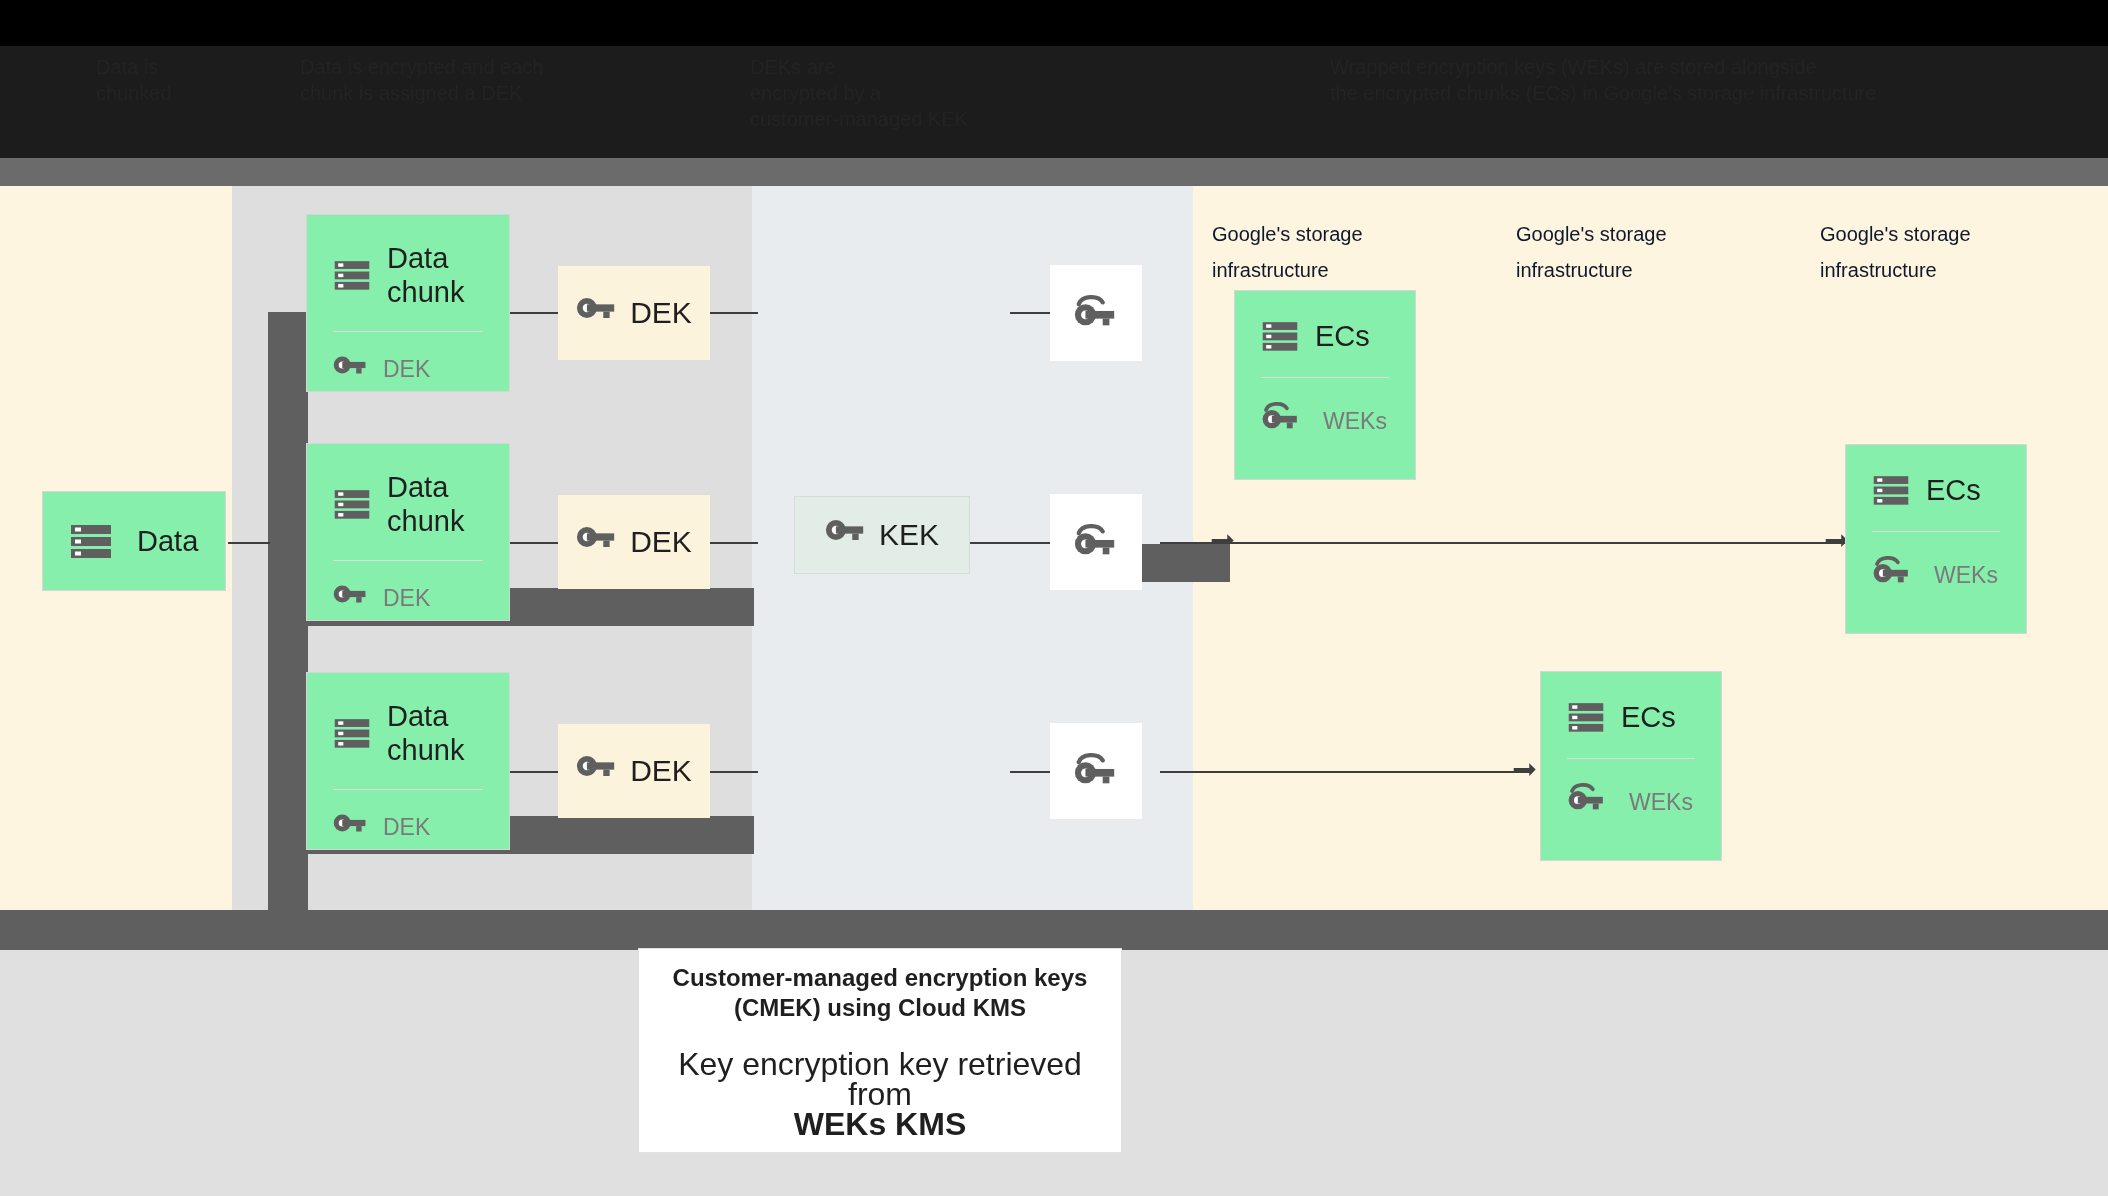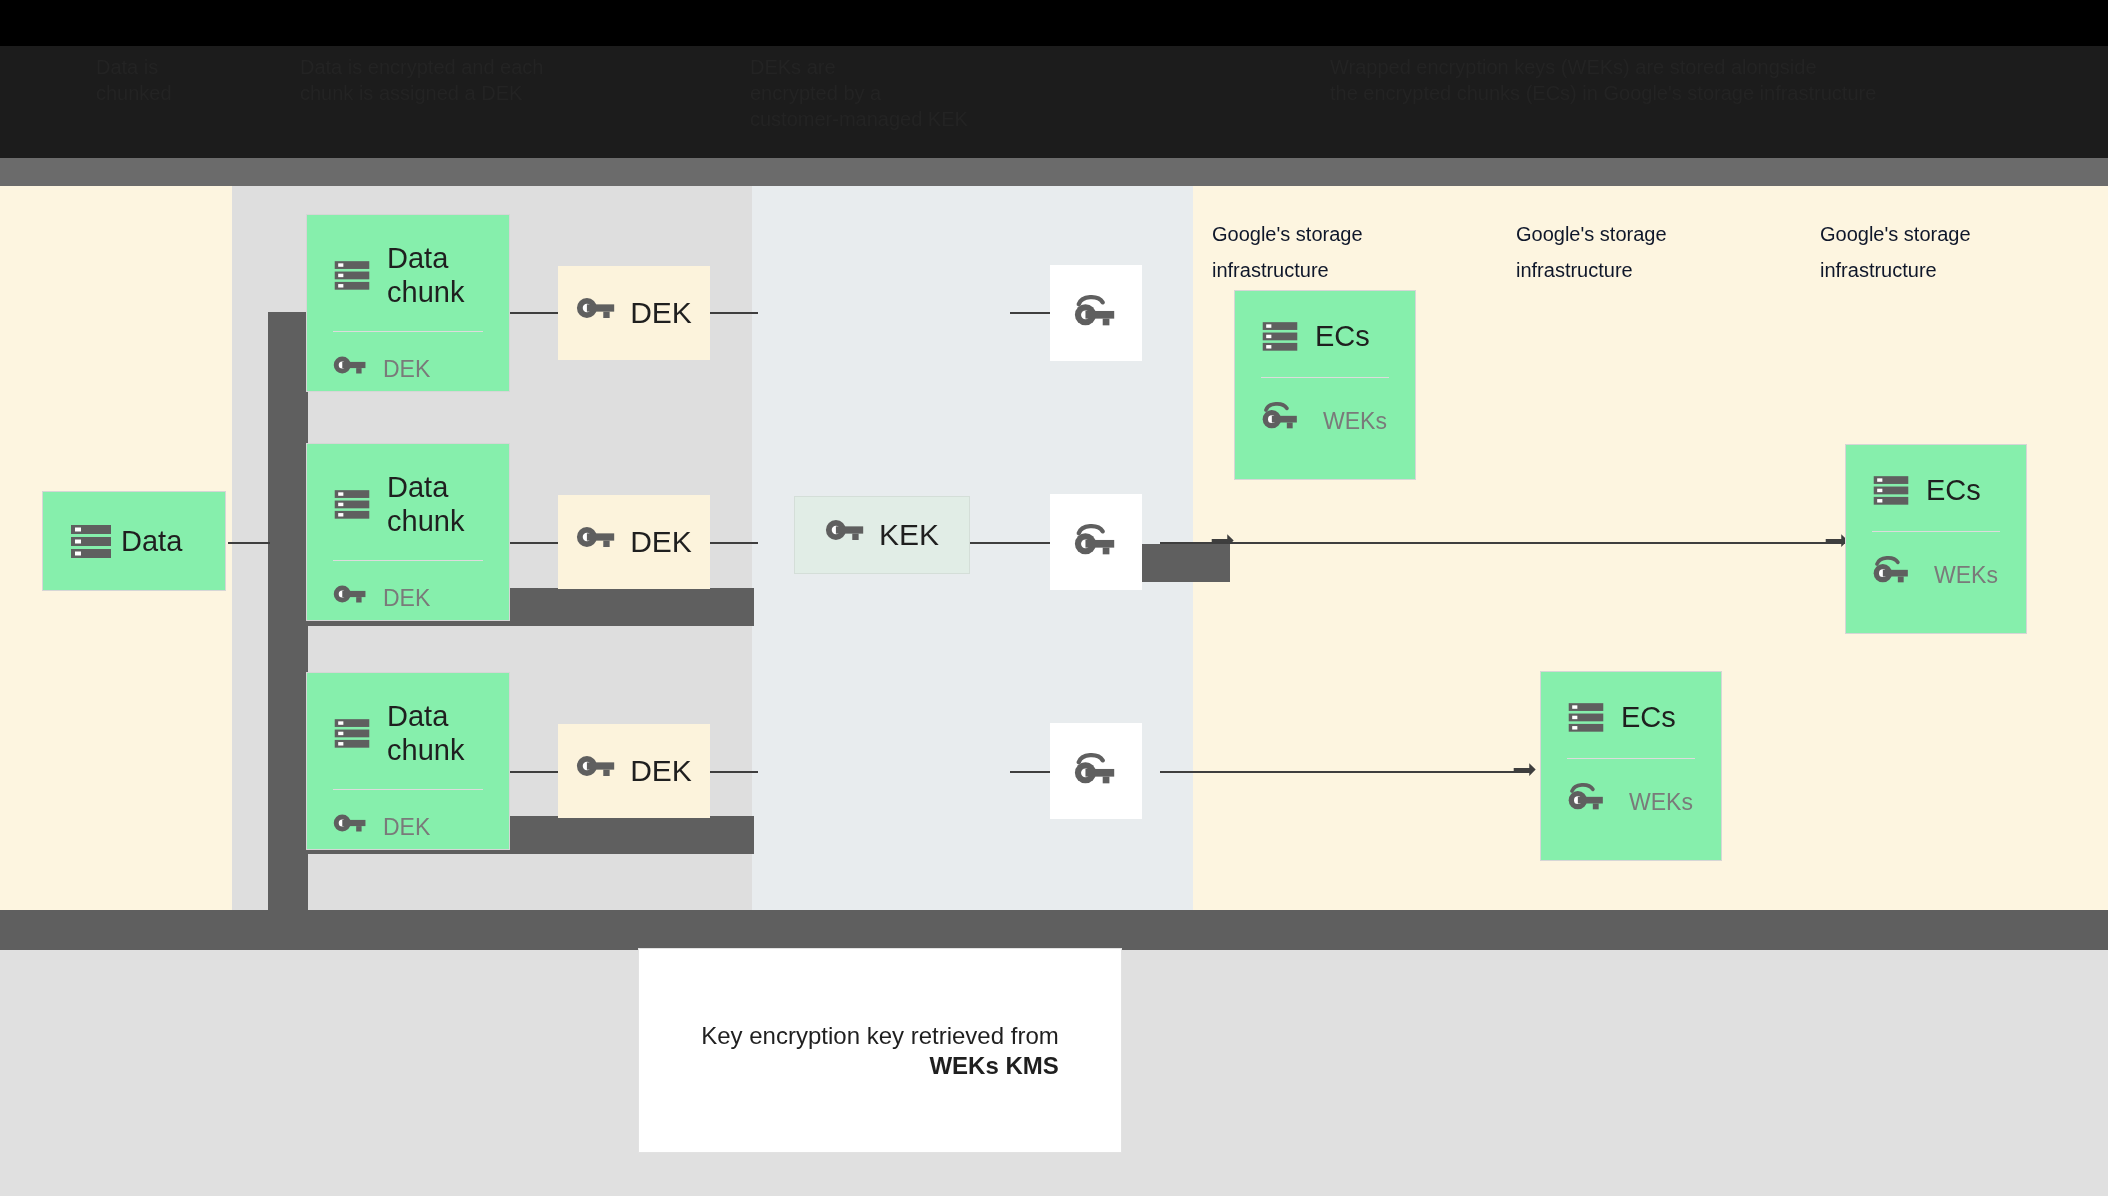--- a/index.html
+++ b/index.html
@@ -113,21 +113,21 @@
   .caption-card {
     position: absolute; left: 638px; top: 948px; width: 484px; height: 205px;
     background: #ffffff; border: 1px solid #e2e2e2;
     display: flex; flex-direction: column; align-items: center; justify-content: center;
     padding: 18px 26px; gap: 26px;
   }
   .caption-strong {
     font-size: 24px; font-weight: bold; color: #1f1f1f; text-align: center; line-height: 30px;
   }
   .caption-normal {
-    font-size: 24px; color: #1f1f1f; text-align: right; line-height: 30px;
+    font-size: 32px; color: #1f1f1f; text-align: center; line-height: 30px;
   }
   .caption-normal b { font-weight: bold; }
 
   
   .ico-db  { width: 44px; height: 44px; flex: 0 0 44px; }
   .ico-db-sm { width: 38px; height: 38px; flex: 0 0 38px; }
   .ico-key { width: 40px; height: 40px; flex: 0 0 40px; }
   .ico-key-sm { width: 34px; height: 34px; flex: 0 0 34px; }
   .ico-wkey { width: 46px; height: 46px; flex: 0 0 46px; }
 </style>
@@ -179,21 +179,21 @@
 
     <div class="line" style="left:1160px; top:356px; width:690px;"></div>
     <div class="line" style="left:1160px; top:585px; width:370px;"></div>
 
     <div class="arrow-chev" style="left:1210px; top:339px;">➞</div>
     <div class="arrow-chev" style="left:1824px; top:339px;">➞</div>
     <div class="arrow-chev" style="left:1512px; top:568px;">➞</div>
 
     <div class="bar bar-arrow"></div>
 
-    <div class="card" style="left:42px; top:305px; width:184px; height:100px; display:flex; align-items:center; padding-left:26px; gap:8px;">
+    <div class="card" style="left:42px; top:305px; width:184px; height:100px; display:flex; align-items:center; padding-left:26px; gap:24px;">
       <span class="ico-db">
         <svg viewBox="0 0 44 44" width="44" height="44" aria-hidden="true">
           <rect x="2" y="6" width="40" height="9" fill="#5f5f5f"></rect>
             <rect x="6" y="8.5" width="6" height="4" fill="#fff"></rect>
           <rect x="2" y="18" width="40" height="9" fill="#5f5f5f"></rect>
             <rect x="6" y="20.5" width="6" height="4" fill="#fff"></rect>
           <rect x="2" y="30" width="40" height="9" fill="#5f5f5f"></rect>
             <rect x="6" y="32.5" width="6" height="4" fill="#fff"></rect>
         </svg>
       </span>
@@ -461,20 +461,22 @@
         <span class="card-sub">WEKs</span>
       </div>
     </div>
 
   </div>
 
   <div class="bottom-sep"></div>
   <div class="bottom-area"></div>
 
   <div class="caption-card">
+    <div class="caption-strong" style="white-space: pre-line;">Customer-managed encryption keys
+(CMEK) using Cloud KMS</div>
     <div class="caption-normal">
       <span>Key encryption key retrieved from</span>
       <br>
       <b>WEKs KMS</b>
     </div>
   </div>
 
 </div>
 
 </body></html>

